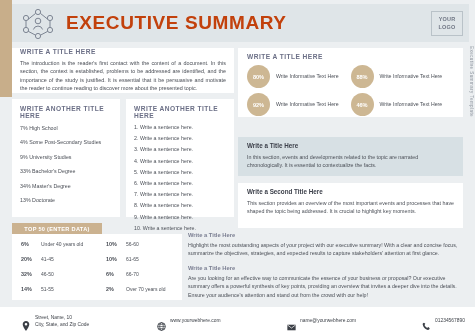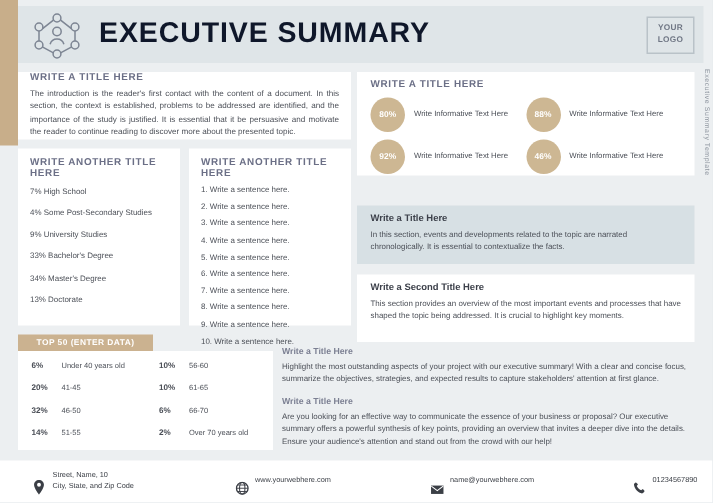--- a/index.html
+++ b/index.html
@@ -19,21 +19,21 @@
 
   
   .header {
     position: absolute; left: 12px; top: 4px; right: 6px; height: 38px;
     background: #dfe5e8;
     display: flex; align-items: center;
   }
   .hdr-icon { width: 40px; height: 34px; margin-left: 6px; flex: 0 0 auto; }
   .hdr-title {
     font-size: 19px; font-weight: bold; letter-spacing: 0.6px;
-    color: #0f172a; margin-left: 8px; white-space: nowrap;
+    color: #c2410c; margin-left: 8px; white-space: nowrap;
   }
   .logo-box {
     position: absolute; right: 6px; top: 7px;
     width: 32px; height: 25px;
     border: 1px solid #b9c2c8;
     display: flex; flex-direction: column; align-items: center; justify-content: center;
     color: #6f7684; font-size: 5.5px; font-weight: bold; line-height: 1.35;
     letter-spacing: .2px;
   }
 

